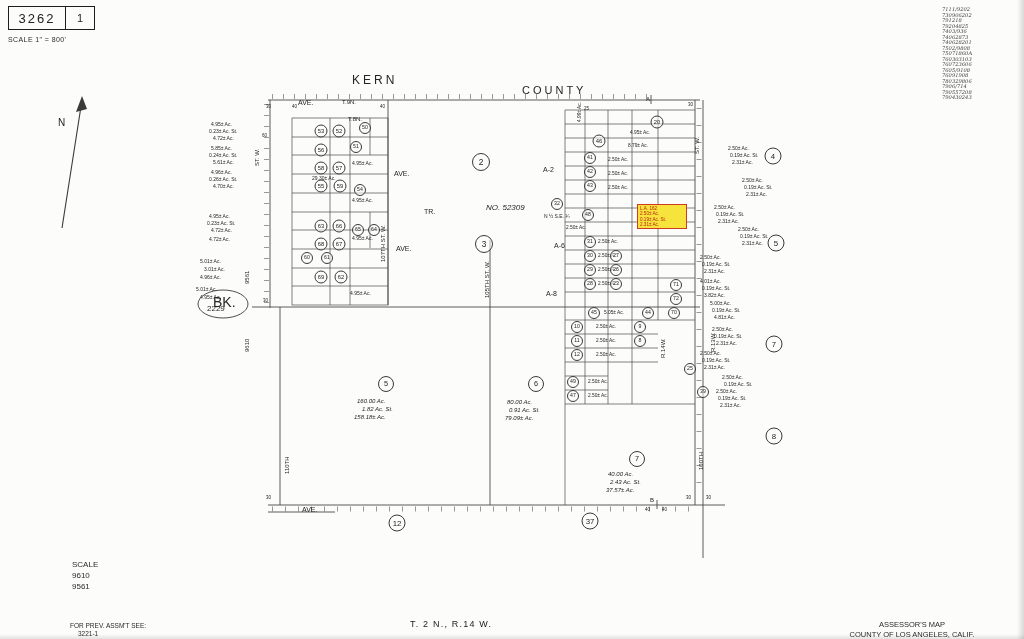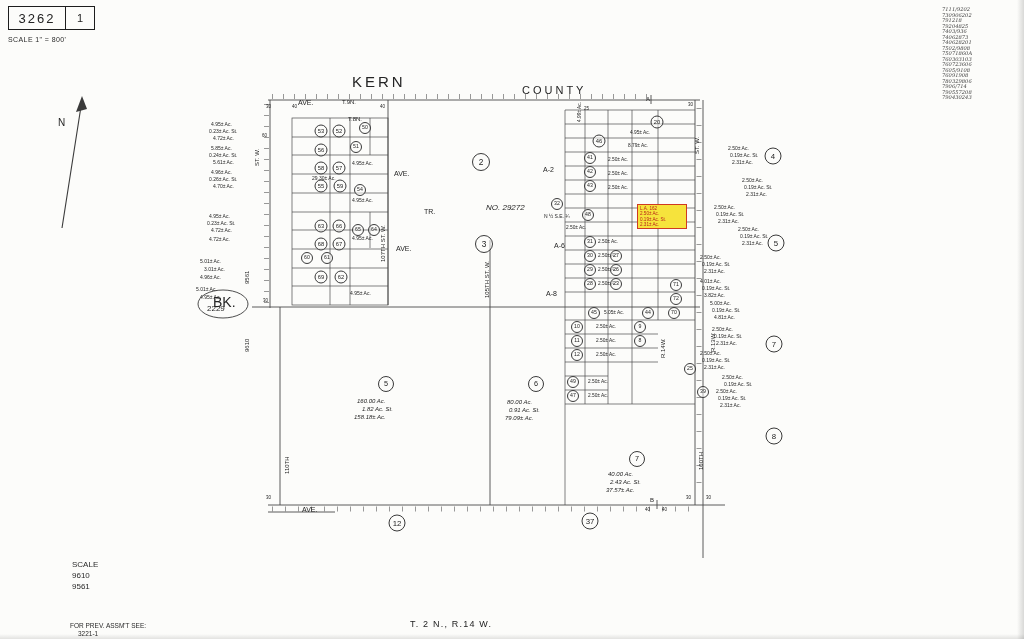--- a/index.html
+++ b/index.html
@@ -117,41 +117,41 @@
       <div class="rec-line">7605/9108</div>
       <div class="rec-line">76091908</div>
       <div class="rec-line">780329806</div>
       <div class="rec-line">7906/714</div>
       <div class="rec-line">790557208</div>
       <div class="rec-line">790430243</div>
     </div>
 
   <div class="layer">
 
-  <span class="lbl" style="left: 352px; top: 74px; font-size: 15px; letter-spacing: 3px;">KERN</span>
+  <span class="lbl" style="left: 352px; top: 74px; font-size: 12px; letter-spacing: 3px;">KERN</span>
       <span class="lbl" style="left: 522px; top: 85px; font-size: 11px; letter-spacing: 3px;">COUNTY</span>
       <span class="lbl" style="left: 58px; top: 118px; font-size: 10px;">N</span>
       <span class="lbl" style="left: 298px; top: 99px; font-size: 7px;">AVE.</span>
       <span class="lbl" style="left: 342px; top: 99px; font-size: 6px;">T.9N.</span>
       <span class="lbl" style="left: 348px; top: 116px; font-size: 6px;">T.8N.</span>
       <span class="lbl" style="left: 394px; top: 170px; font-size: 7px;">AVE.</span>
       <span class="lbl" style="left: 396px; top: 245px; font-size: 7px;">AVE.</span>
       <span class="lbl" style="left: 302px; top: 506px; font-size: 7px;">AVE.</span>
       <span class="lbl" style="left: 254px; top: 166px; font-size: 6px; transform: rotate(-90deg); transform-origin: 0px 0px;">ST. W.</span>
       <span class="lbl" style="left: 380px; top: 262px; font-size: 6px; transform: rotate(-90deg); transform-origin: 0px 0px;">107TH ST. W.</span>
       <span class="lbl" style="left: 484px; top: 298px; font-size: 6px; transform: rotate(-90deg); transform-origin: 0px 0px;">105TH ST. W.</span>
       <span class="lbl" style="left: 284px; top: 474px; font-size: 6px; transform: rotate(-90deg); transform-origin: 0px 0px;">110TH</span>
       <span class="lbl" style="left: 698px; top: 470px; font-size: 6px; transform: rotate(-90deg); transform-origin: 0px 0px;">100TH</span>
       <span class="lbl" style="left: 694px; top: 154px; font-size: 6px; transform: rotate(-90deg); transform-origin: 0px 0px;">ST. W.</span>
       <span class="lbl" style="left: 710px; top: 352px; font-size: 6px; transform: rotate(-90deg); transform-origin: 0px 0px;">R.13W.</span>
       <span class="lbl" style="left: 660px; top: 358px; font-size: 6px; transform: rotate(-90deg); transform-origin: 0px 0px;">R.14W.</span>
       <span class="lbl" style="left: 244px; top: 352px; font-size: 6px; transform: rotate(-90deg); transform-origin: 0px 0px;">9610</span>
       <span class="lbl" style="left: 244px; top: 284px; font-size: 6px; transform: rotate(-90deg); transform-origin: 0px 0px;">9561</span>
       <span class="lbl" style="left: 424px; top: 208px; font-size: 7px;">TR.</span>
-      <span class="lbl" style="left: 486px; top: 204px; font-size: 8px; font-style: italic;">NO. 29272</span>
+      <span class="lbl" style="left: 486px; top: 204px; font-size: 8px; font-style: italic;">NO. 52309</span>
       <span class="lbl" style="left: 543px; top: 166px; font-size: 7px;">A-2</span>
       <span class="lbl" style="left: 554px; top: 242px; font-size: 7px;">A-6</span>
       <span class="lbl" style="left: 546px; top: 290px; font-size: 7px;">A-8</span>
       <span class="lbl" style="left: 646px; top: 96px; font-size: 6px;">A</span>
       <span class="lbl" style="left: 650px; top: 497px; font-size: 6px;">B</span>
       <span class="lbl" style="left: 213px; top: 295px; font-size: 14px;">BK.</span>
       <span class="lbl" style="left: 207px; top: 305px; font-size: 8px;">2229</span>
       <span class="lbl" style="left: 544px; top: 214px; font-size: 5px;">N ½ S.E. ¼</span>
       <span class="lbl" style="left: 357px; top: 398px; font-size: 6px; font-style: italic;">160.00 Ac.</span>
       <span class="lbl" style="left: 362px; top: 406px; font-size: 6px; font-style: italic;">1.82 Ac. St.</span>
@@ -327,14 +327,18 @@
     <div>9561</div>
   </div>
 
   <div class="prev-assmt">
     <div>FOR PREV. ASSM'T SEE:</div>
     <div class="prev-ref">3221-1</div>
   </div>
 
   <div class="township">T. 2 N., R.14 W.</div>
 
+  <div class="map-credit">
+    <div>ASSESSOR'S MAP</div>
+    <div>COUNTY OF LOS ANGELES, CALIF.</div>
+  </div>
 
 </div>
 
 </body></html>

